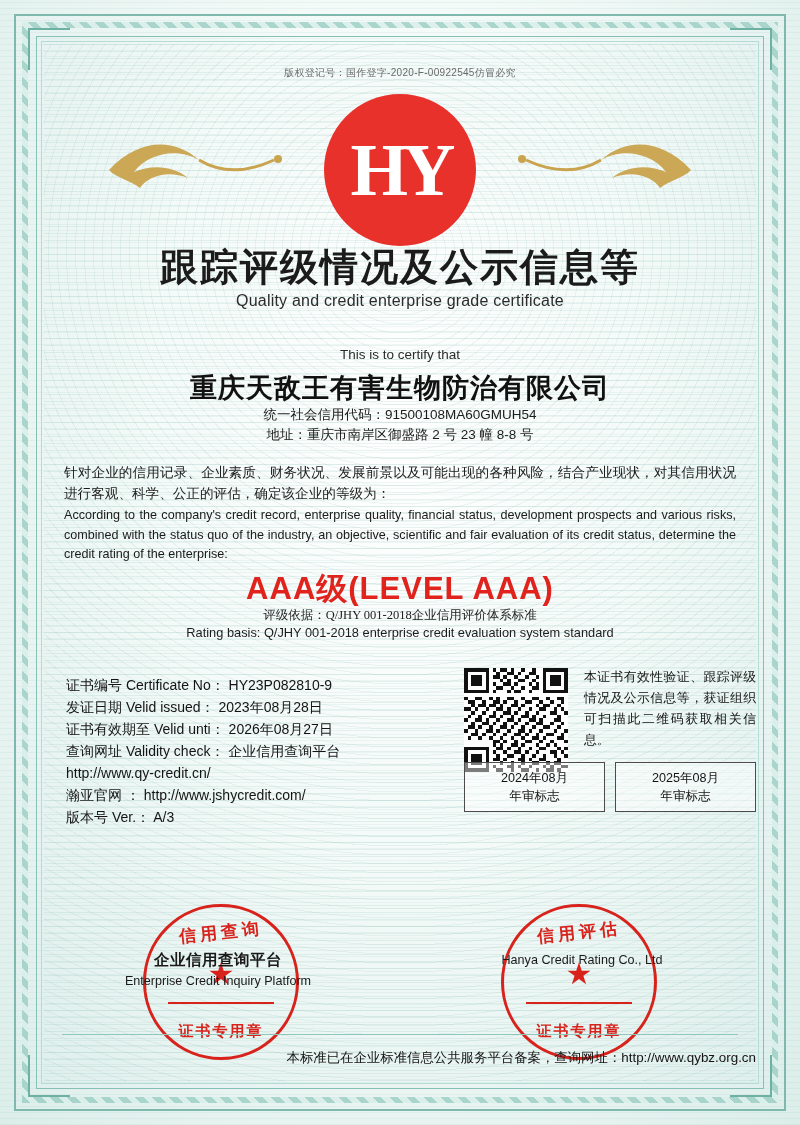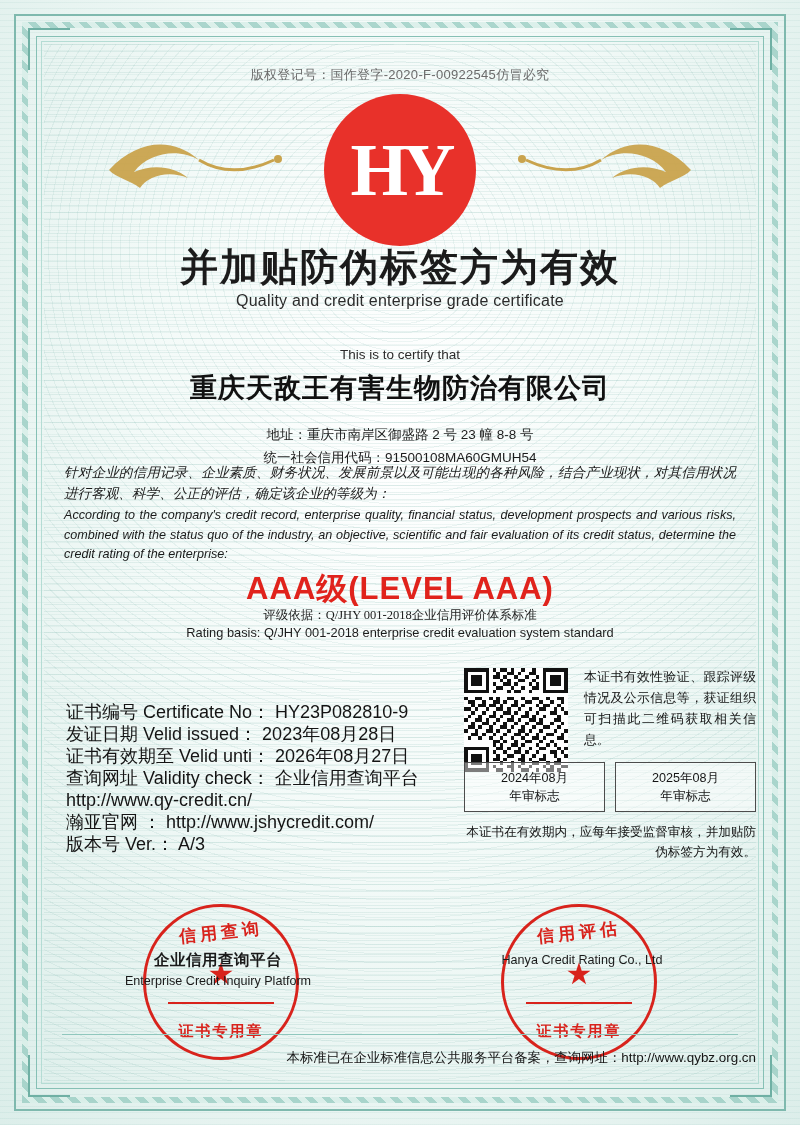--- a/index.html
+++ b/index.html
@@ -53,21 +53,21 @@
   }
   .waves:after{
     content:"";position:absolute;inset:0;
     background:repeating-radial-gradient(circle at 50% 20%, rgba(90,160,150,0.10) 0 1px, rgba(0,0,0,0) 1px 9px);
   }
 
   .content{position:absolute;left:44px;top:44px;right:44px;bottom:44px;}
 
   .copyright{
     position:absolute;top:22px;left:0;width:100%;
-    text-align:center;font-size:13px;color:#6a6a6a;letter-spacing:.3px;
+    text-align:center;font-size:10px;color:#6a6a6a;letter-spacing:.3px;
   }
 
   
   .emblem-wrap{position:absolute;top:42px;left:0;width:100%;height:160px;}
   .flourish{position:absolute;top:44px;font-size:13px;color:#c8a24b;}
   .flourish svg{display:block;}
   .flourish.left{left:60px;}
   .flourish.right{right:60px;}
   .logo{
     position:absolute;left:50%;top:8px;transform:translateX(-50%);
@@ -99,51 +99,51 @@
     position:absolute;top:303px;left:0;width:100%;text-align:center;
     font-size:13.5px;color:#2b2b2b;
   }
   .company{
     position:absolute;top:326px;left:0;width:100%;text-align:center;
     font-size:27px;font-weight:bold;color:#111;letter-spacing:1px;
     font-family:"Liberation Serif", serif;
   }
   .code{
     position:absolute;top:362px;left:0;width:100%;text-align:center;
-    font-size:13.5px;color:#1c1c1c;margin-top:43px;
+    font-size:13.5px;color:#1c1c1c;
   }
   .addr{
     position:absolute;top:382px;left:0;width:100%;text-align:center;
     font-size:13.5px;color:#1c1c1c;
   }
 
   
   .para{
     position:absolute;top:418px;left:20px;right:20px;
-    font-size:13.6px;line-height:21px;color:#1a1a1a;text-align:justify;font-style:italic;
+    font-size:13.6px;line-height:21px;color:#1a1a1a;text-align:justify;
   }
   .para .en{font-size:12.6px;line-height:19.5px;display:block;margin-top:2px;}
 
   .level{
     position:absolute;top:524px;left:0;width:100%;text-align:center;
     font-size:31px;font-weight:bold;color:#e0231c;letter-spacing:1px;
   }
   .basis-cn{
     position:absolute;top:563px;left:0;width:100%;text-align:center;
     font-size:12.5px;color:#1c1c1c;font-family:Liberation Serif, serif;
   }
   .basis-en{
     position:absolute;top:581px;left:0;width:100%;text-align:center;
     font-size:12.8px;color:#1c1c1c;
   }
 
   
   .details{
-    position:absolute;top:657px;left:22px;width:380px;
-    font-size:18px;color:#141414;line-height:22px;
+    position:absolute;top:630px;left:22px;width:380px;
+    font-size:14px;color:#141414;line-height:22px;
   }
   .details .row{white-space:nowrap;}
   .details .lbl-cn{}
   .details .lbl-en{}
   .details .val{}
 
   
   .qr{
     position:absolute;top:624px;left:420px;width:104px;height:104px;
     background:#fff;
@@ -238,21 +238,21 @@
           <path d="M175,40 C145,8 110,8 85,30 C105,18 135,22 150,42 C132,34 110,36 96,48 C116,40 136,46 144,58 C154,50 168,48 175,40 Z" fill="#c9a34d" opacity="0.95"></path>
           <path d="M85,30 C65,42 40,44 10,30" stroke="#c9a34d" stroke-width="3" fill="none"></path>
           <circle cx="6" cy="29" r="4" fill="#c9a34d"></circle>
         </svg>
       </div>
       <div class="logo">
         <span class="hy">HY</span>
       </div>
     </div>
 
-    <div class="title-cn">并加贴防伪标签方为有效</div>
+    <div class="title-cn">跟踪评级情况及公示信息等</div>
     <div class="title-en">Quality and credit enterprise grade certificate</div>
 
     <div class="certify-en">This is to certify that</div>
 
     <div class="company">重庆天敌王有害生物防治有限公司</div>
     <div class="code">
       <span>统一社会信用代码：</span><span>91500108MA60GMUH54</span>
     </div>
     <div class="addr">
       <span>地址：</span><span>重庆市南岸区御盛路 2 号 23 幢 8-8 号</span>
@@ -533,21 +533,20 @@
       <div class="year-box">
         <span>2024年08月</span>
         <span>年审标志</span>
       </div>
       <div class="year-box">
         <span>2025年08月</span>
         <span>年审标志</span>
       </div>
     </div>
 
-    <div class="bottom-note">本证书在有效期内，应每年接受监督审核，并加贴防伪标签方为有效。</div>
 
     <div class="seal-area">
       <div class="stamp left">
         <div class="arc">信用查询</div>
         <div class="star">★</div>
         <div class="foot">证书专用章</div>
       </div>
       <div class="stamp right">
         <div class="arc">信用评估</div>
         <div class="star">★</div>

